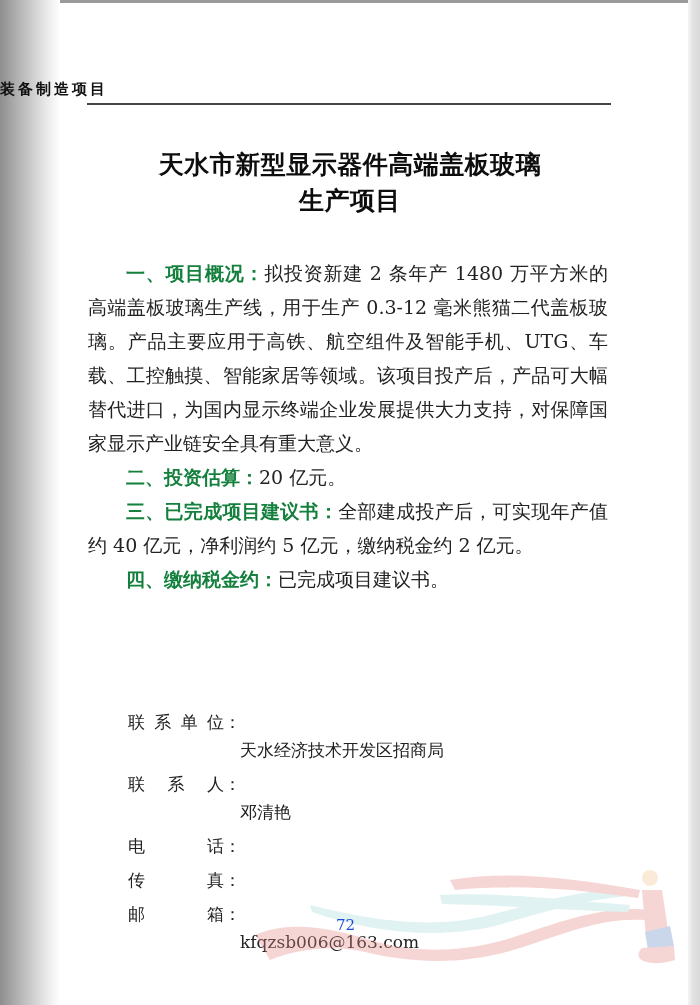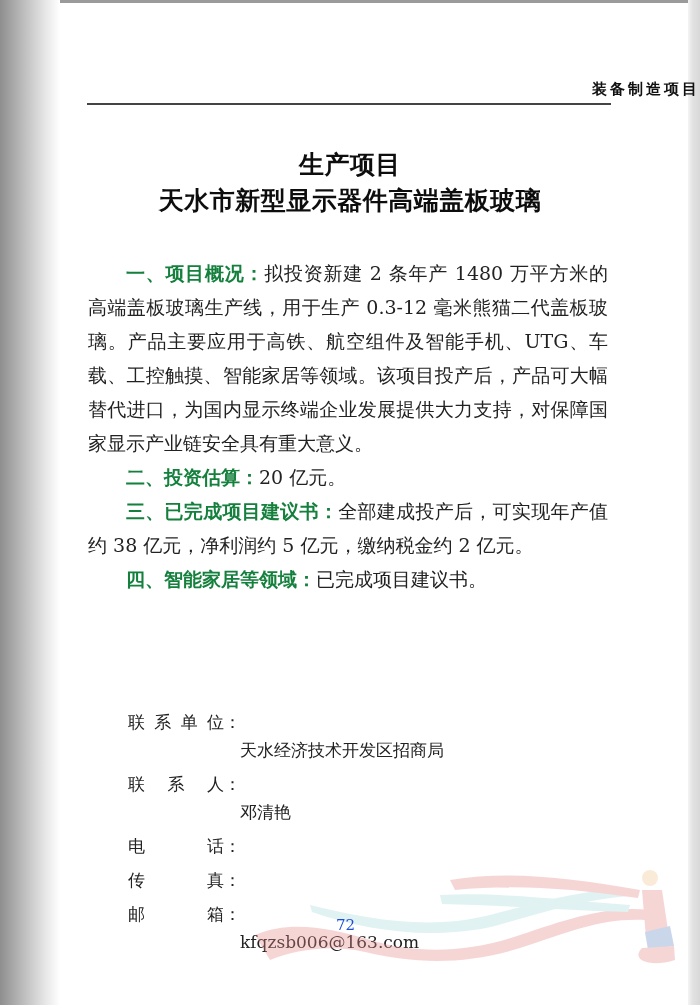--- a/index.html
+++ b/index.html
@@ -10,21 +10,21 @@
     .left-shadow {
       position: absolute; left: 0; top: 0; width: 60px; height: 1005px;
       background: linear-gradient(to right, #8e8e8e 0%, #b8b8b8 35%, #e6e6e6 75%, #ffffff 100%);
     }
     .right-edge {
       position: absolute; left: 688px; top: 0; width: 12px; height: 1005px;
       background: linear-gradient(to right, #f4f4f4 0%, #e2e2e2 40%, #d8d8d8 100%);
     }
 
     .running-head {
-      position: absolute; left: 0; width: 700px; top: 80px; text-align: right;
+      position: absolute; left: 0; width: 700px; top: 80px; text-align: left;
       font-size: 15px; font-weight: bold; letter-spacing: 3px; color: #111; font-family: Liberation Mono, monospace;
     }
     .head-rule {
       position: absolute; left: 87px; top: 103px; width: 524px; height: 2px; background: #444;
     }
 
     .title {
       position: absolute; left: 0; width: 700px; top: 147px; text-align: center;
       font-size: 25px; font-weight: bold; line-height: 36px; color: #0d0d0d; letter-spacing: 0.5px;
     }
@@ -56,29 +56,29 @@
 <body>
 
 <div class="top-edge"></div>
 <div class="left-shadow"></div>
 <div class="right-edge"></div>
 
 <div class="running-head">装备制造项目</div>
 <div class="head-rule"></div>
 
 <div class="title">
+  <div>天水市新型显示器件高端盖板玻璃</div>
   <div>生产项目</div>
-  <div>天水市新型显示器件高端盖板玻璃</div>
 </div>
 
 <div class="body-text">
   <p class="para"><span class="lead">一、项目概况：</span><span>拟投资新建 2 条年产 1480 万平方米的高端盖板玻璃生产线，用于生产 0.3-12 毫米熊猫二代盖板玻璃。产品主要应用于高铁、航空组件及智能手机、UTG、车载、工控触摸、智能家居等领域。该项目投产后，产品可大幅替代进口，为国内显示终端企业发展提供大力支持，对保障国家显示产业链安全具有重大意义。</span></p>
   <p class="para"><span class="lead">二、投资估算：</span><span>20 亿元。</span></p>
-  <p class="para"><span class="lead">三、已完成项目建议书：</span><span>全部建成投产后，可实现年产值约 38 亿元，净利润约 5 亿元，缴纳税金约 2 亿元。</span></p>
-  <p class="para"><span class="lead">四、智能家居等领域：</span><span>已完成项目建议书。</span></p>
+  <p class="para"><span class="lead">三、已完成项目建议书：</span><span>全部建成投产后，可实现年产值约 40 亿元，净利润约 5 亿元，缴纳税金约 2 亿元。</span></p>
+  <p class="para"><span class="lead">四、缴纳税金约：</span><span>已完成项目建议书。</span></p>
 </div>
 
 <div class="contacts">
   <div class="contact-row">
     <span class="contact-label">
       <span>联</span>
         <span>系</span>
         <span>单</span>
         <span>位</span>
     </span>

